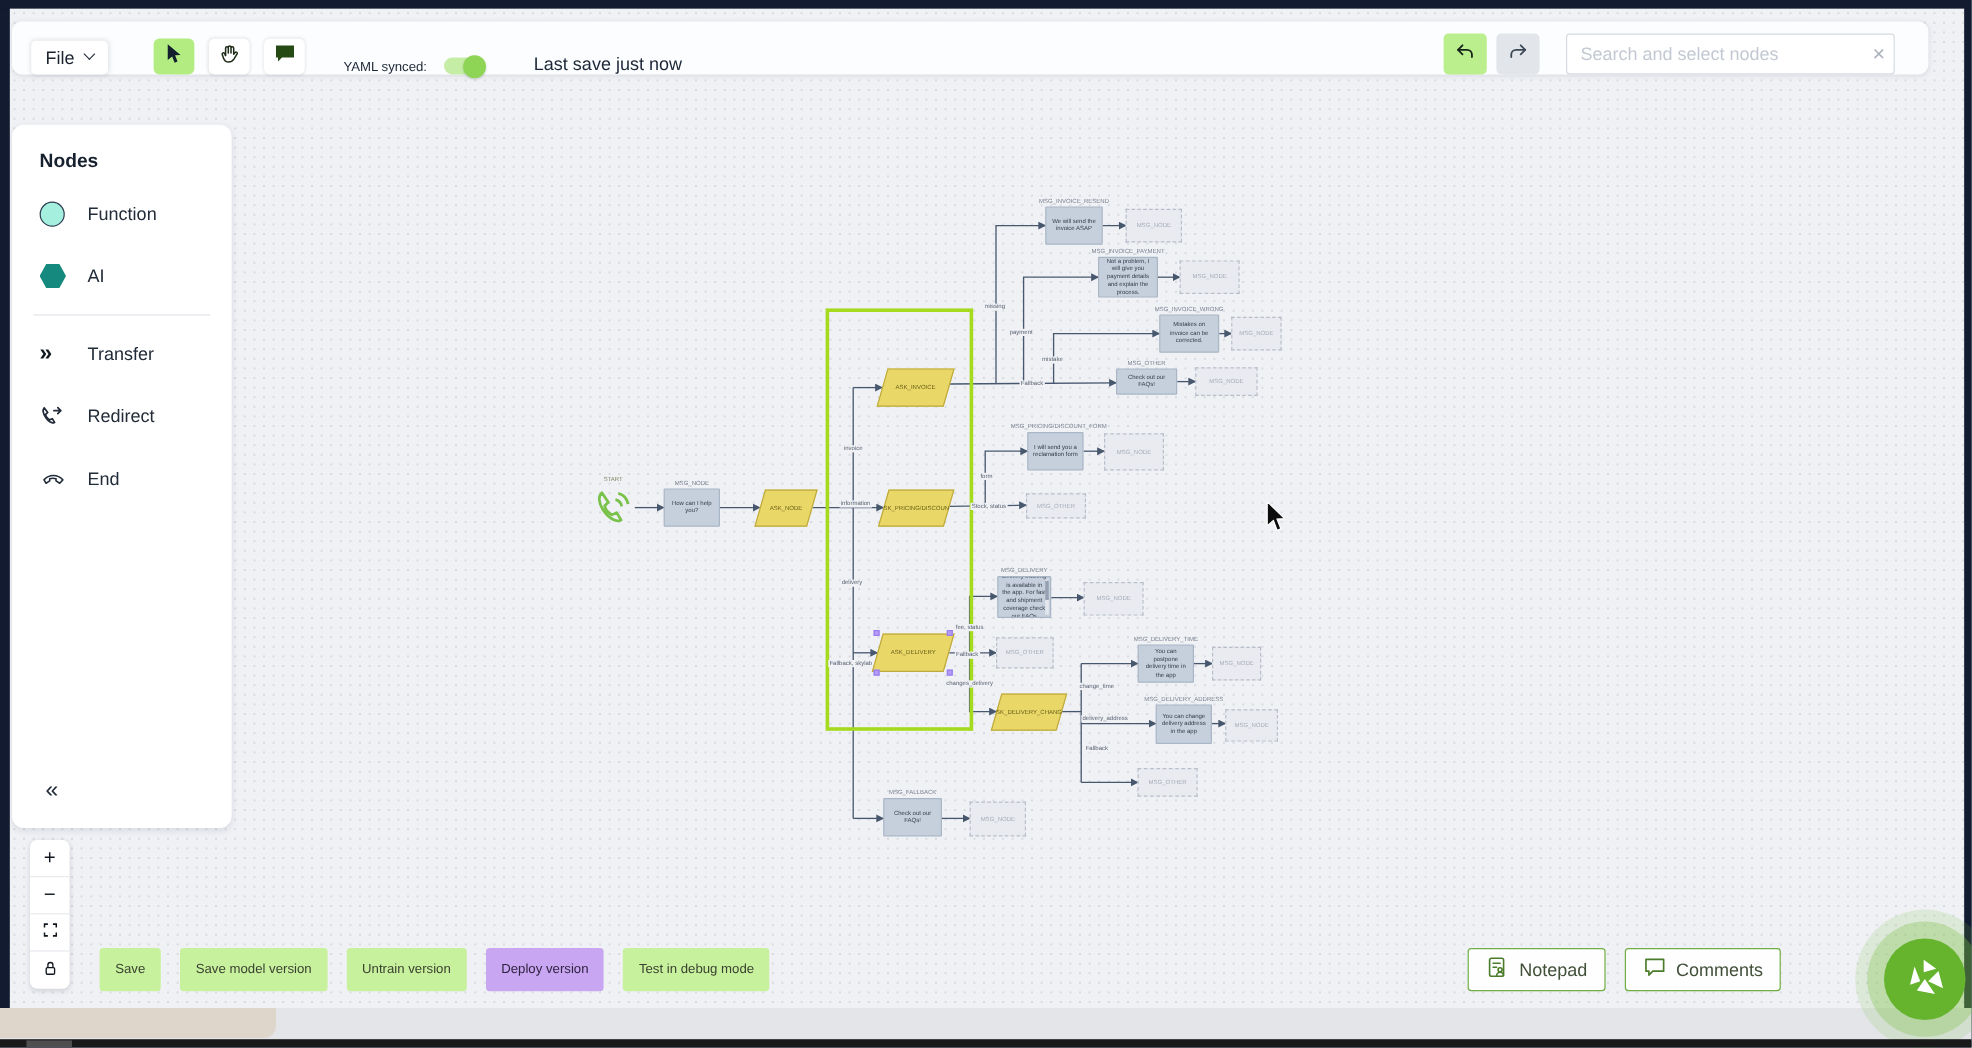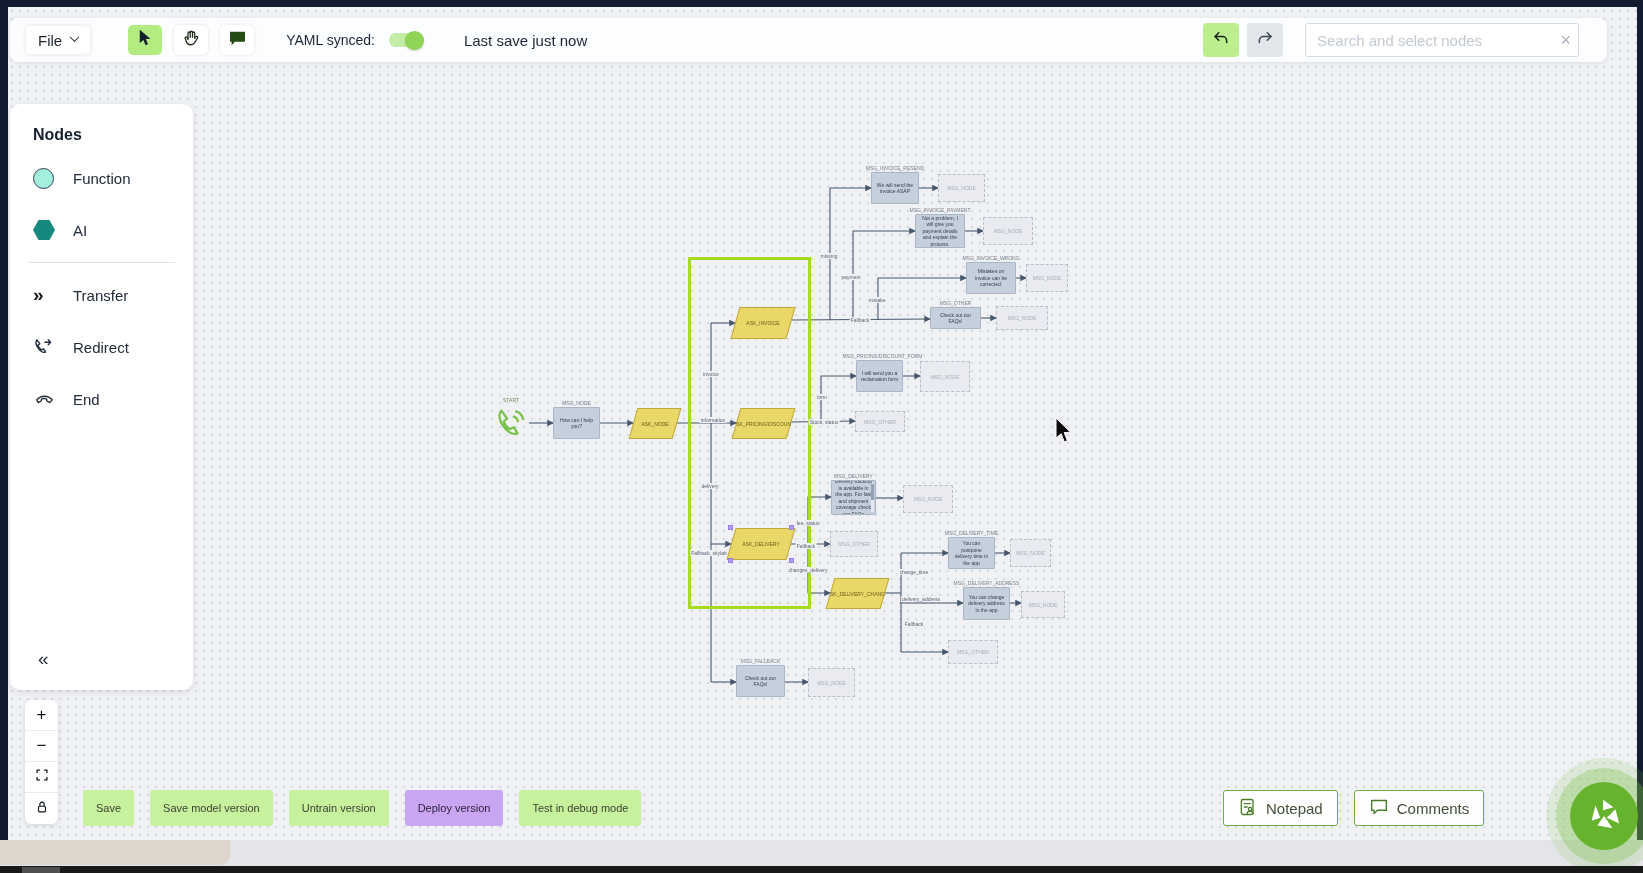--- a/index.html
+++ b/index.html
@@ -47,31 +47,31 @@
 
   
   #start-node { position:absolute; left:484px; top:390px; width:38px; height:46px; z-index:6; text-align:center; }
   #start-label { font-size:5px; color:#7d8660; margin-bottom:1px; }
 
   
   #mouse-cursor { position:absolute; left:1055px; top:417px; z-index:100; }
 
   
   #toolbar { position:absolute; left:10px; top:18px; width:1597px; height:44px; background:#fcfdfe;
-             border-radius:8px; box-shadow:0 1px 4px rgba(25,35,55,.10); display:flex; align-items:center;
+             border-radius:8px; box-shadow:0 1px 4px rgba(25,35,55,.10); display:flex; align-items:flex-end;
              padding:0 28px 0 16px; z-index:50; }
   #file-btn { display:flex; align-items:center; height:28px; padding:0 12px; background:#fff; border-radius:4px;
               box-shadow:0 0 4px rgba(20,30,50,.14); font-size:15px; color:#1c2430; cursor:default; }
   .chev { width:7px; height:7px; border-right:1.6px solid #25303e; border-bottom:1.6px solid #25303e;
           transform:rotate(45deg) translate(-1px,-1px); margin-left:9px; margin-top:-4px; }
   #tools { display:flex; gap:12px; margin-left:38px; }
   .toolbtn { width:34px; height:30px; border-radius:5px; background:#fff; box-shadow:0 0 3px rgba(20,30,50,.14);
              display:flex; align-items:center; justify-content:center; }
   .toolbtn.active { background:#b3ed82; box-shadow:none; }
-  #yaml-label { margin-left:32px; font-size:14px; color:#1b2736; }
+  #yaml-label { margin-left:32px; font-size:11px; color:#1b2736; }
   #yaml-toggle { position:relative; width:33px; height:14px; border-radius:7px; background:#c5eda6; margin-left:14px; }
   #yaml-toggle .knob { position:absolute; right:-2px; top:-2.5px; width:19px; height:19px; border-radius:50%;
                        background:#8ed455; box-shadow:0 1px 2px rgba(40,80,20,.25); }
   #last-save { margin-left:42px; font-size:15px; color:#1b2736; }
   #right-tools { margin-left:auto; display:flex; align-items:center; }
   .histbtn { width:36px; height:34px; border-radius:4px; display:flex; align-items:center; justify-content:center; }
   #undo-btn { background:#bbef8d; }
   #redo-btn { background:#e2e5e9; margin-left:8px; }
   #search-box { position:relative; margin-left:22px; width:274px; height:34px; }
   #search-input { width:100%; height:100%; border:1px solid #d6dae0; border-radius:3px; background:#fff;

